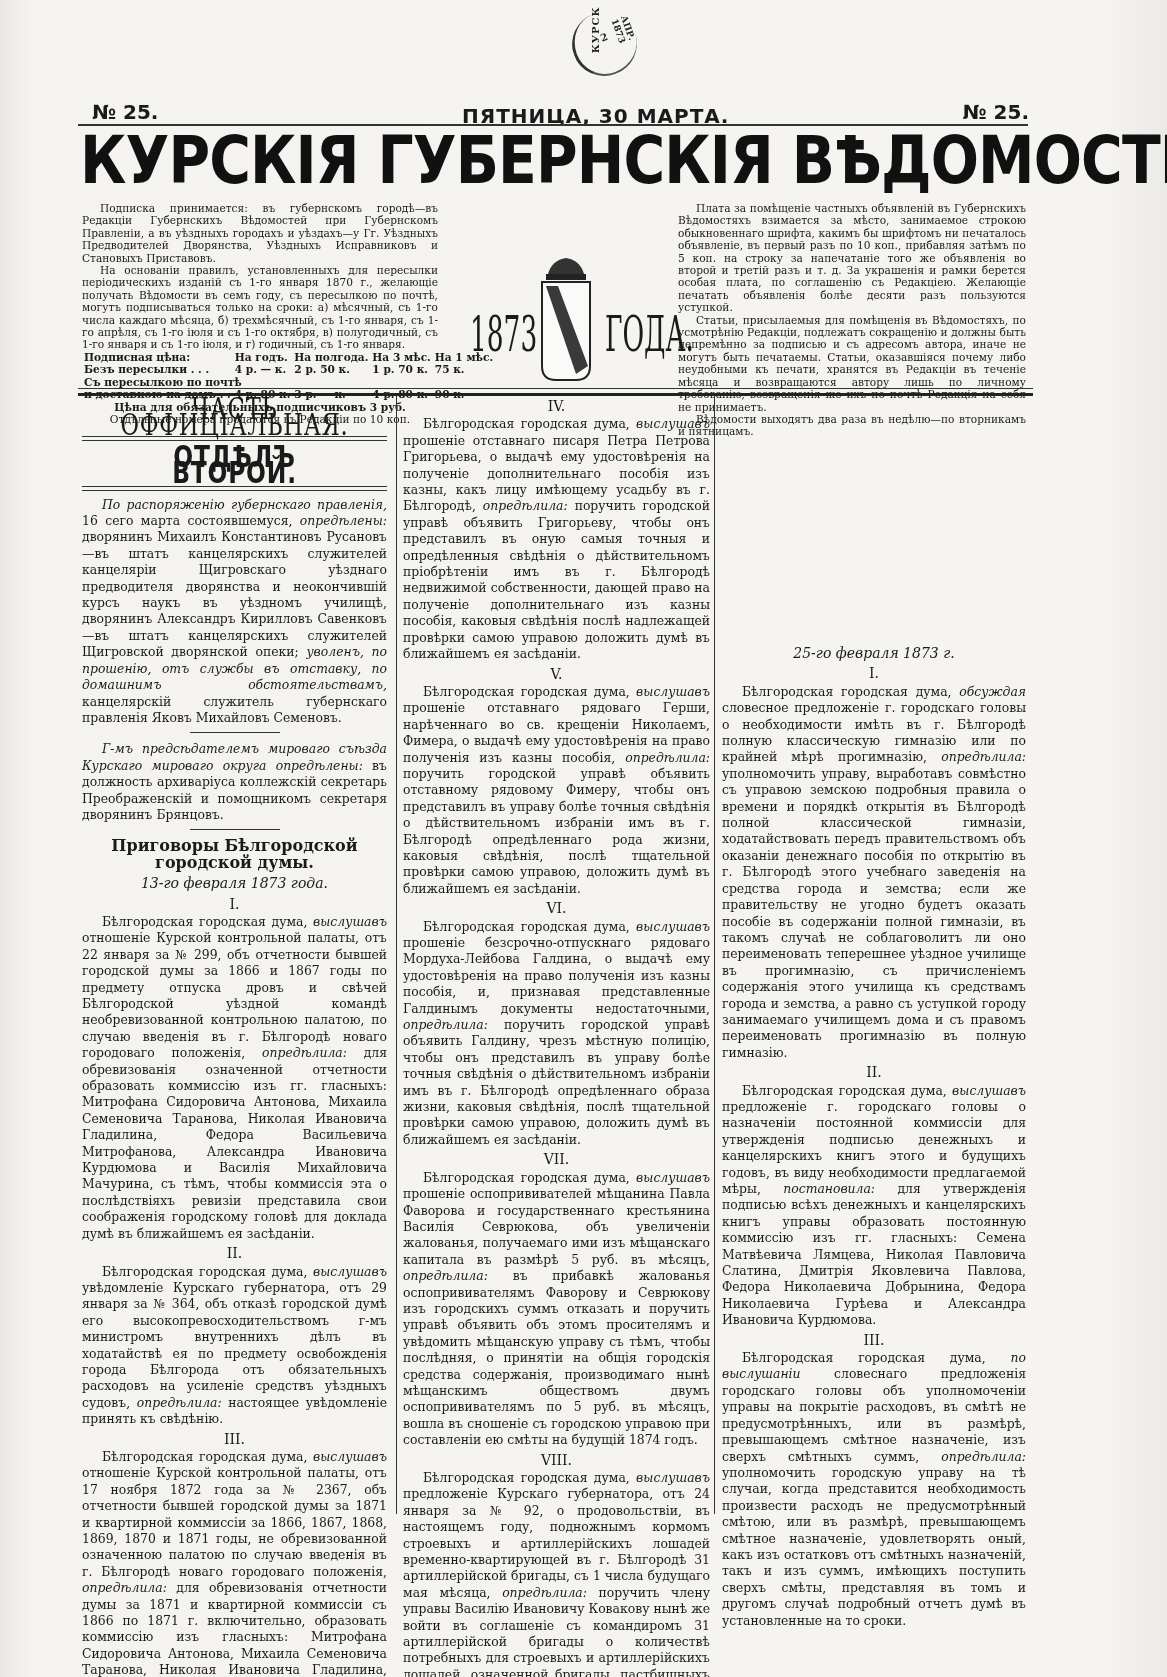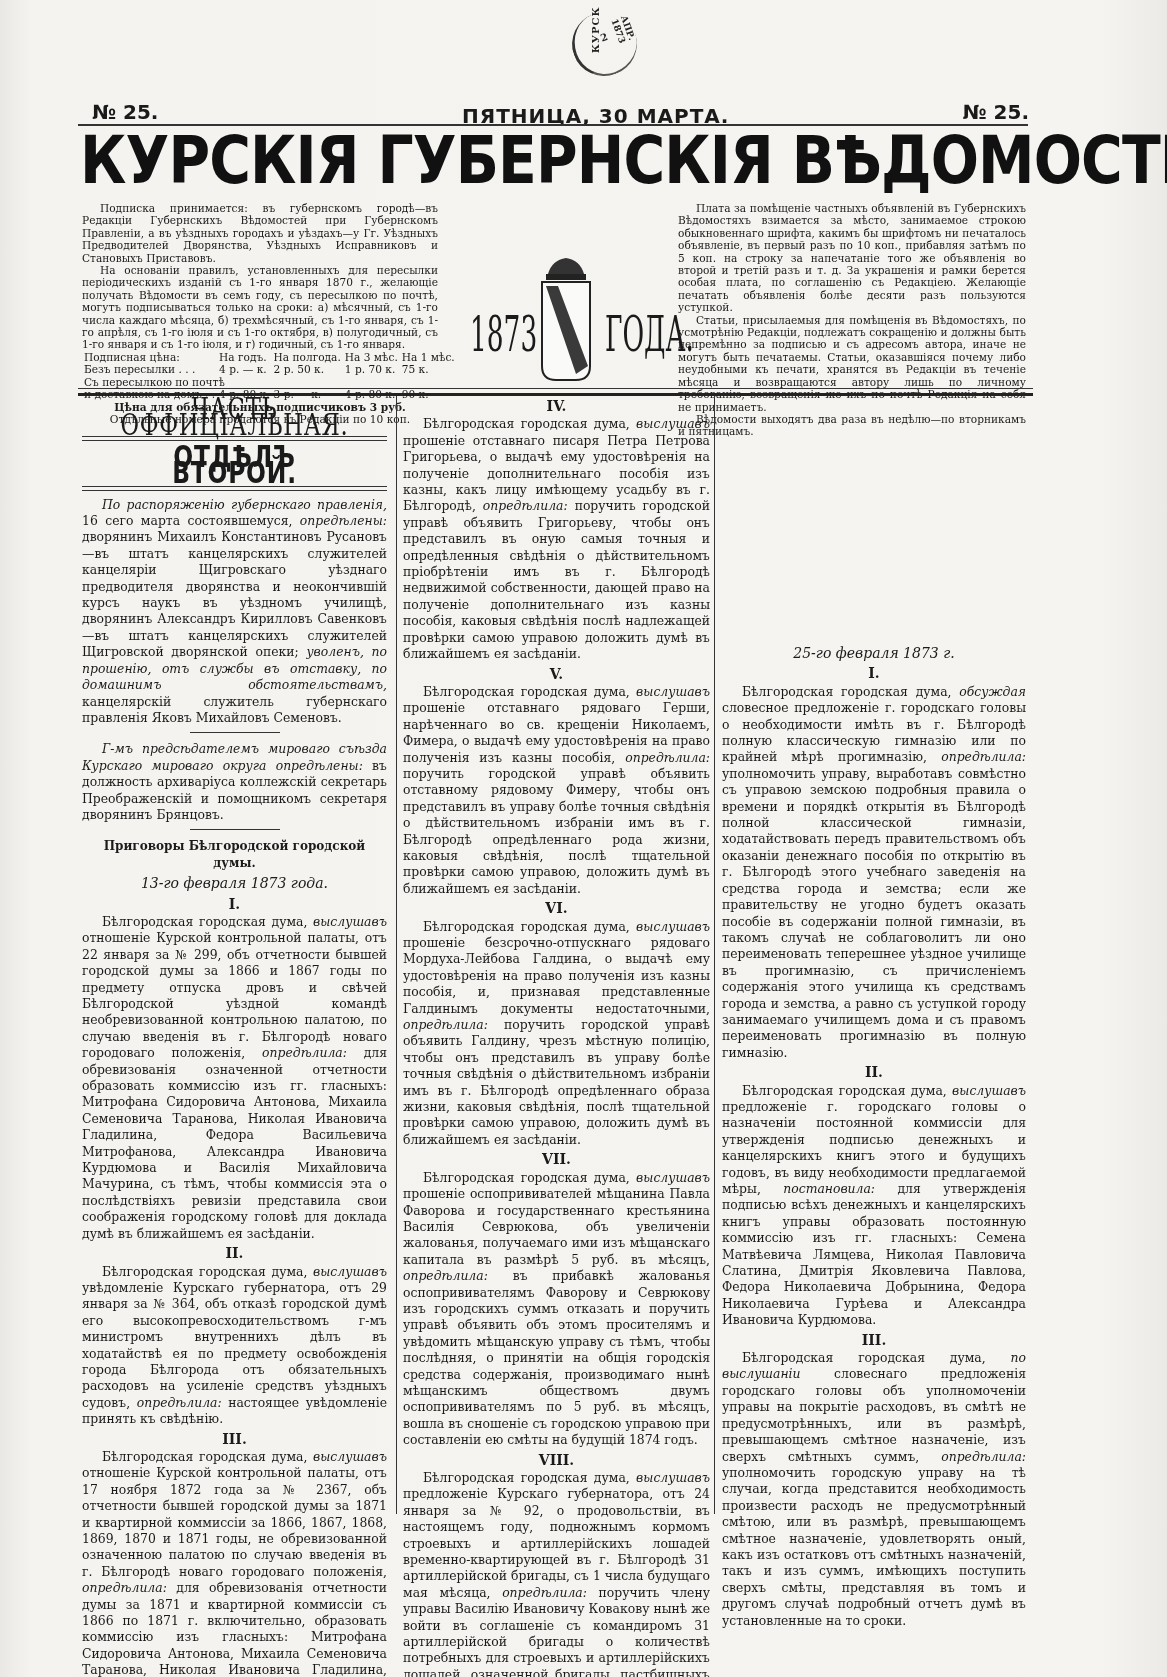--- a/index.html
+++ b/index.html
@@ -23,41 +23,41 @@
   .masthead{position:absolute;left:80px;top:126px;width:960px;height:70px;
             font-family:"DejaVu Sans","Liberation Sans",sans-serif;font-weight:bold;
             font-size:66px;line-height:70px;letter-spacing:-1px;color:#111;
             transform:scaleX(0.86);transform-origin:left top;white-space:nowrap;}
   .small{font-size:10.6px;line-height:12.4px;text-align:justify;}
   .info-left{position:absolute;left:82px;top:202px;width:356px;}
   .info-right{position:absolute;left:678px;top:202px;width:348px;}
   .indent{text-indent:18px;}
   .price{margin-top:0;font-size:10.6px;line-height:12.4px;}
   .price table{border-collapse:collapse;width:100%;}
-  .price td{padding:0 2px;white-space:nowrap;}
+  .price td{padding:0 2px;white-space:nowrap;font-weight:bold;}
   .center-b{text-align:center;font-weight:bold;}
   .crest{position:absolute;left:470px;top:256px;width:200px;height:136px;}
   .year{position:absolute;top:100px;font-size:48px;line-height:48px;font-family:"DejaVu Serif","Liberation Serif",serif;
         transform:scaleX(0.55);transform-origin:left top;}
   .rule2{position:absolute;left:78px;top:388px;width:955px;height:4px;border-top:1px solid #333;border-bottom:3px solid #222;}
   .col{position:absolute;top:395px;}
   .col1{left:82px;width:305px;}
   .col2{left:403px;width:307px;}
   .col3{left:722px;width:304px;}
   .vrule{position:absolute;width:1px;background:#333;}
   .text{font-size:12.4px;line-height:16.4px;text-align:justify;}
   .text p{margin:0;text-indent:20px;}
   .it{font-style:italic;}
   .sec-title{font-family:"DejaVu Serif","Liberation Serif",serif;font-size:29px;text-align:center;letter-spacing:1px;margin:6px 0 2px 0;transform:scaleX(0.78);}
   .hr-double{height:3px;border-top:1px solid #333;border-bottom:1px solid #333;margin:2px 0 6px 0;}
   .dept{font-family:"DejaVu Sans","Liberation Sans",sans-serif;font-weight:bold;font-size:30px;text-align:center;letter-spacing:1px;transform:scaleX(0.78);margin:8px 0 4px 0;}
   .short-rule{width:90px;height:1px;background:#333;margin:6px auto 8px auto;}
-  .heading{font-weight:bold;text-align:center;font-size:12px;margin:4px 0 2px 0;}
+  .heading{font-weight:bold;text-align:center;font-size:16px;margin:4px 0 2px 0;}
   .date{font-style:italic;text-align:center;font-size:14px;margin:4px 0;}
-  .roman{text-align:center;font-size:14px;font-weight:bold;margin:3px 0 2px 0;}
+  .roman{text-align:center;font-size:14px;font-weight:normal;margin:3px 0 2px 0;}
 </style>
 </head>
 <body>
 
 <div class="page">
 
   <div class="stamp">
     <span class="s1">КУРСК</span>
     <span class="s2">2</span>
     <span class="s3">АПР. 1873</span>

